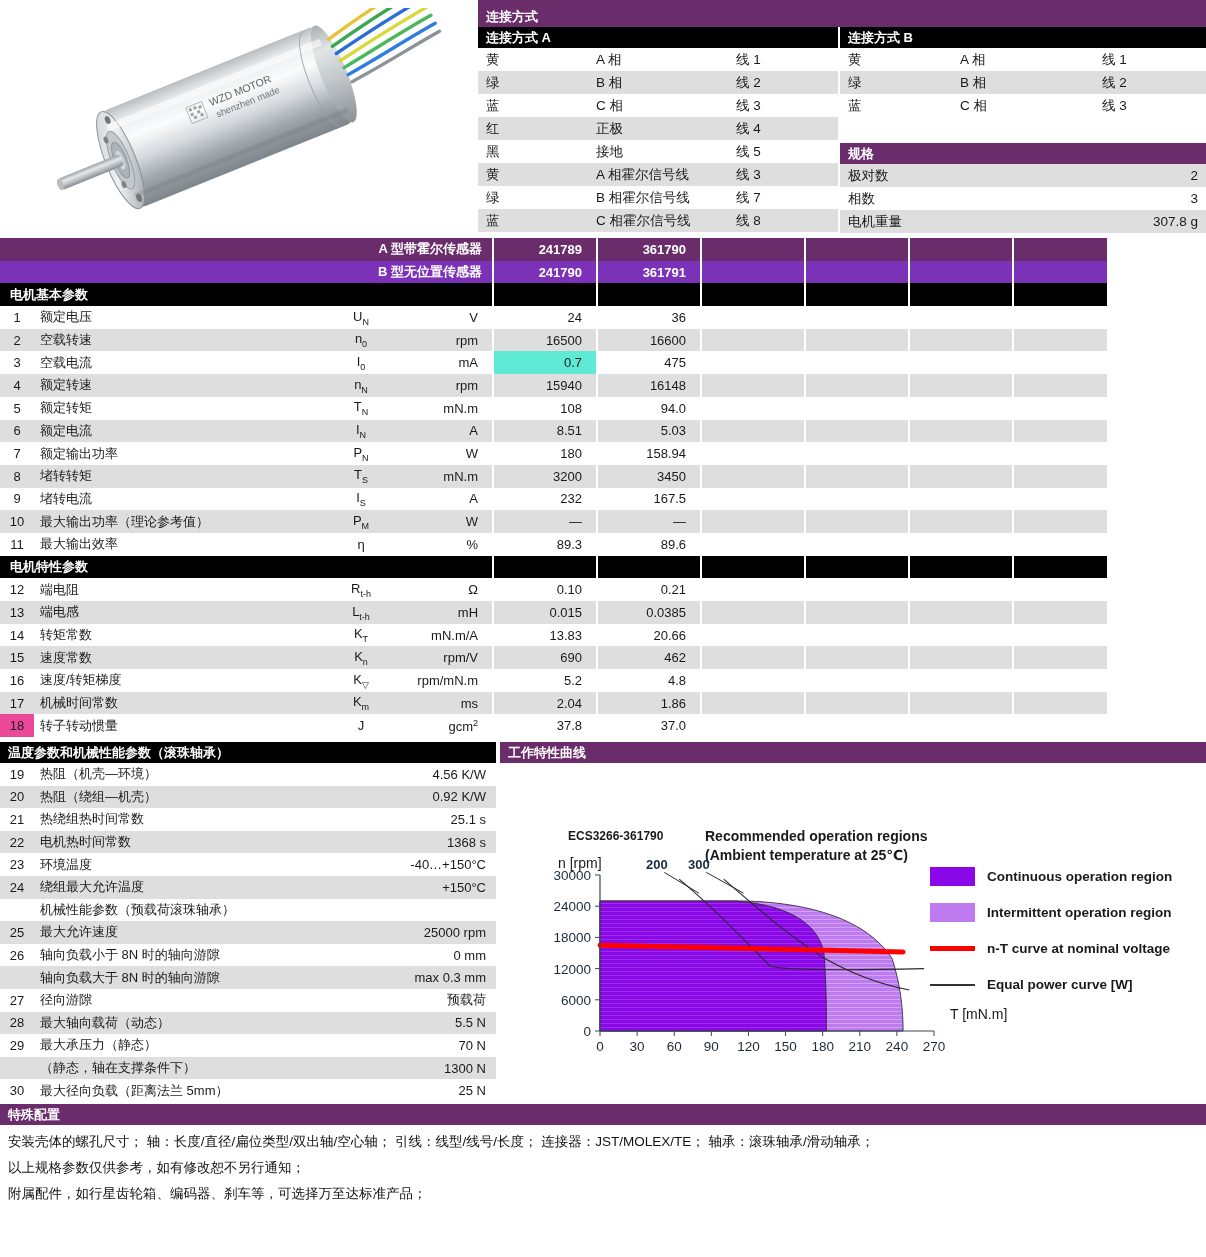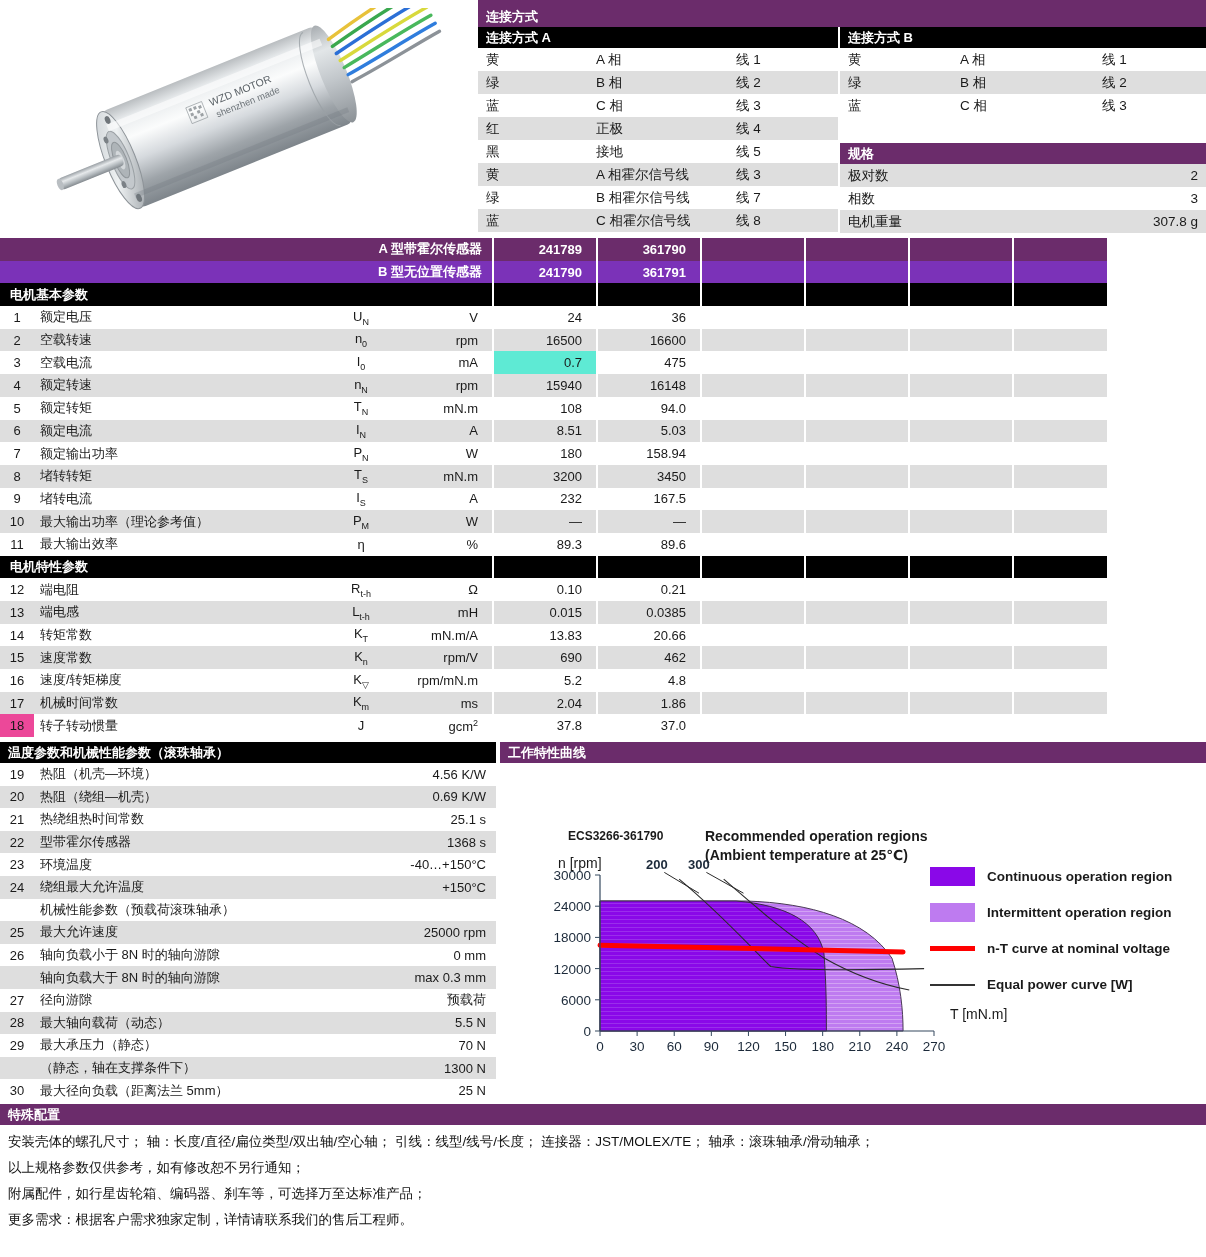--- a/index.html
+++ b/index.html
@@ -712,30 +712,30 @@
       </colgroup>
     <tbody id="tbody-thermal">
         <tr>
           <td class="l-no" style="background: rgb(255, 255, 255);">19</td>
           <td class="l-name" style="background: rgb(255, 255, 255);">热阻（机壳—环境）</td>
           <td class="l-val" style="background: rgb(255, 255, 255);">4.56 K/W</td>
         </tr>
         <tr>
           <td class="l-no" style="background: rgb(222, 222, 222);">20</td>
           <td class="l-name" style="background: rgb(222, 222, 222);">热阻（绕组—机壳）</td>
-          <td class="l-val" style="background: rgb(222, 222, 222);">0.69 K/W</td>
+          <td class="l-val" style="background: rgb(222, 222, 222);">0.92 K/W</td>
         </tr>
         <tr>
           <td class="l-no" style="background: rgb(255, 255, 255);">21</td>
           <td class="l-name" style="background: rgb(255, 255, 255);">热绕组热时间常数</td>
           <td class="l-val" style="background: rgb(255, 255, 255);">25.1 s</td>
         </tr>
         <tr>
           <td class="l-no" style="background: rgb(222, 222, 222);">22</td>
-          <td class="l-name" style="background: rgb(222, 222, 222);">型带霍尔传感器</td>
+          <td class="l-name" style="background: rgb(222, 222, 222);">电机热时间常数</td>
           <td class="l-val" style="background: rgb(222, 222, 222);">1368 s</td>
         </tr>
         <tr>
           <td class="l-no" style="background: rgb(255, 255, 255);">23</td>
           <td class="l-name" style="background: rgb(255, 255, 255);">环境温度</td>
           <td class="l-val" style="background: rgb(255, 255, 255);">-40…+150°C</td>
         </tr>
         <tr>
           <td class="l-no" style="background: rgb(222, 222, 222);">24</td>
           <td class="l-name" style="background: rgb(222, 222, 222);">绕组最大允许温度</td>
@@ -879,15 +879,14 @@
       </div>
   </div>
 </div>
 
 <div id="footer">
   <div id="foot-hdr">特殊配置</div>
   <div id="foot-lines">
       <div class="foot-line">安装壳体的螺孔尺寸；  轴：长度/直径/扁位类型/双出轴/空心轴；  引线：线型/线号/长度；  连接器：JST/MOLEX/TE；  轴承：滚珠轴承/滑动轴承；</div>
       <div class="foot-line">以上规格参数仅供参考，如有修改恕不另行通知；</div>
       <div class="foot-line">附属配件，如行星齿轮箱、编码器、刹车等，可选择万至达标准产品；</div>
-      <div class="foot-line">更多需求：根据客户需求独家定制，详情请联系我们的售后工程师。</div>
     </div>
 </div>
 
 </body></html>

